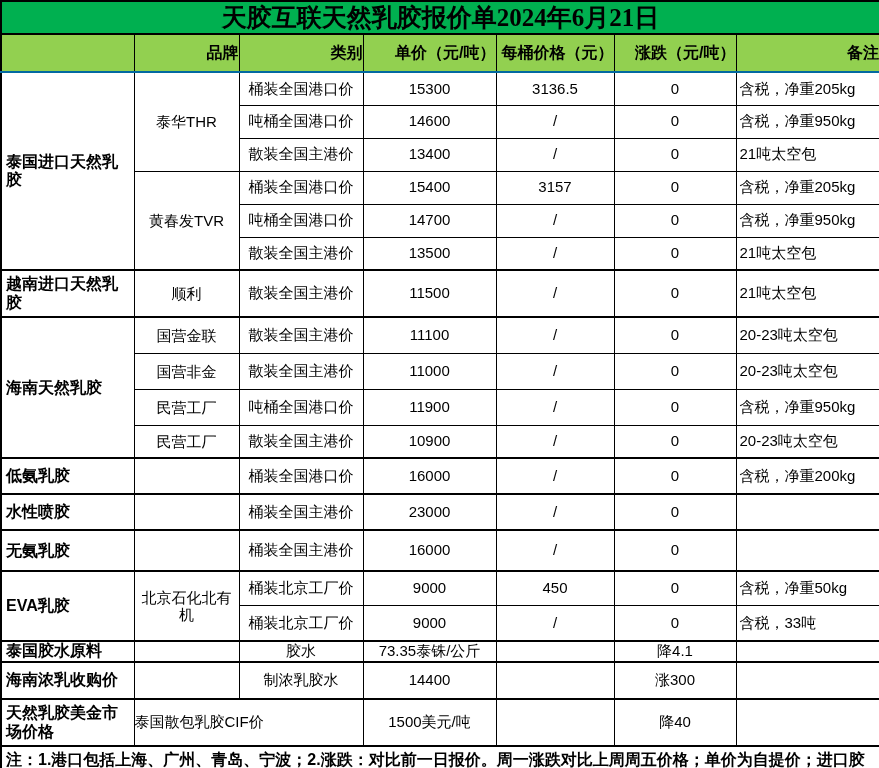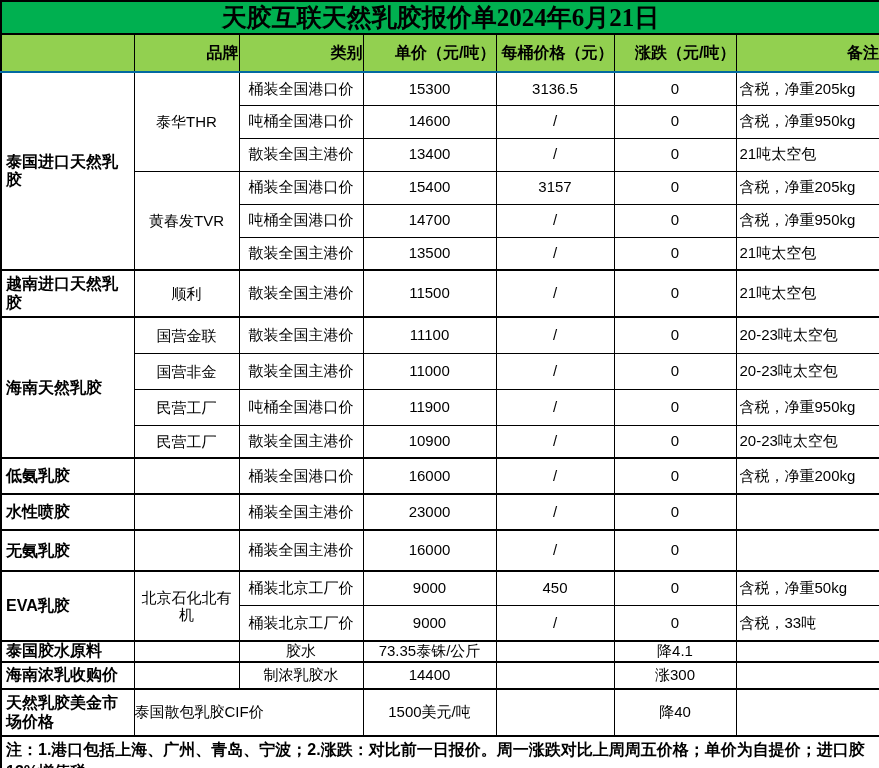--- a/index.html
+++ b/index.html
@@ -19,21 +19,21 @@
   tr.header-row th{background:#92D050;height:36px;font-weight:bold;font-size:16px;
         text-align:right;border-bottom:2px solid #0369a1;}
   
   tbody tr{height:33px;}
   tbody tr:nth-child(7),tbody tr:nth-child(19){height:47px;}
   tbody tr:nth-child(8),tbody tr:nth-child(9),tbody tr:nth-child(10),tbody tr:nth-child(16){height:36px;}
   tbody tr:nth-child(12),tbody tr:nth-child(13){height:36px;}
   tbody tr:nth-child(14){height:41px;}
   tbody tr:nth-child(15){height:34px;}
   tbody tr:nth-child(17){height:14px;}
-  tbody tr:nth-child(18){height:27px;margin-left:33px;}
+  tbody tr:nth-child(18){height:37px;margin-left:33px;}
   
   tr.sec td{border-top-width:2px;}
   
   td.group{font-weight:bold;font-size:16px;text-align:left;padding:0 2px 0 4px;line-height:1.15;}
   td.brand{text-align:center;padding:0 2px;line-height:1.15;}
   td.cat{text-align:center;white-space:nowrap;}
   td.num{text-align:center;white-space:nowrap;}
   td.remark{text-align:left;padding-left:3px;white-space:nowrap;}
   td.cif{text-align:left;white-space:nowrap;padding-right:0;}
   

